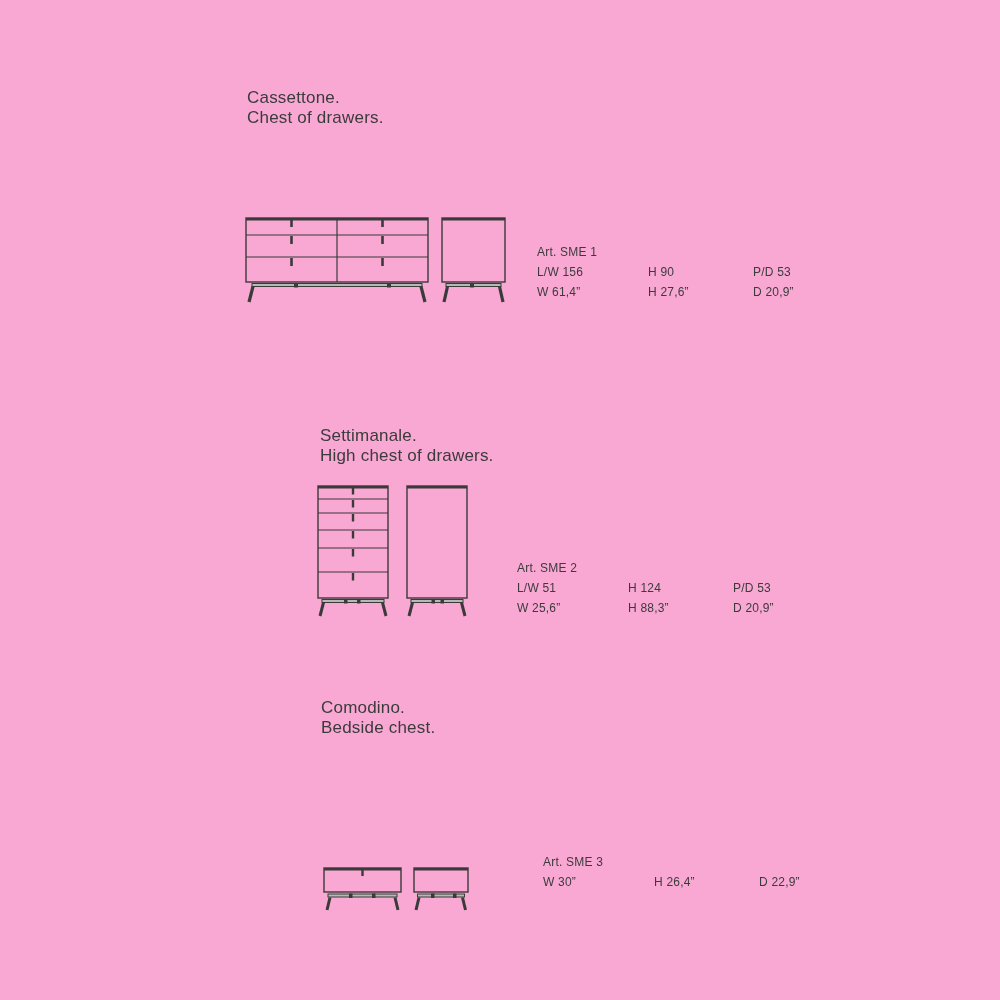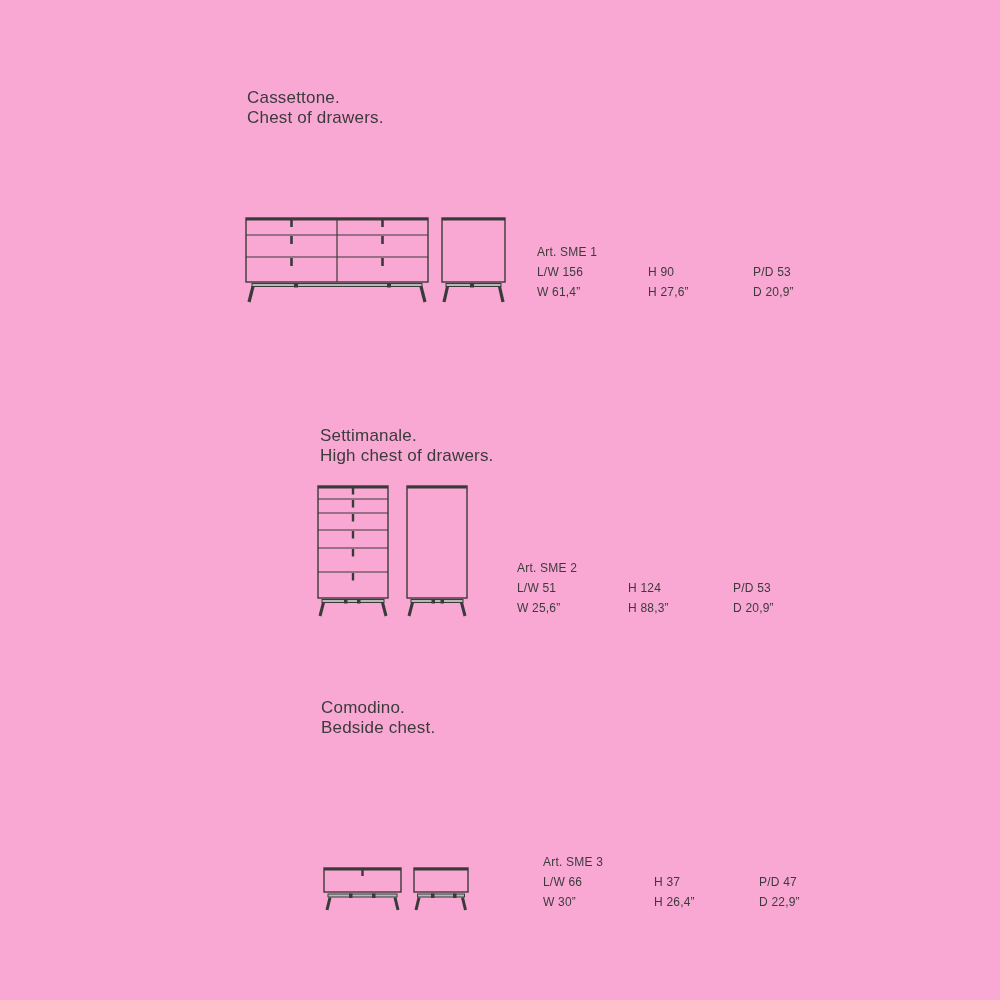--- a/index.html
+++ b/index.html
@@ -160,24 +160,19 @@
       <rect x="109" y="33.5" width="3.5" height="4.5" fill="#3a3a3a" stroke="none"></rect>
       <rect x="131" y="33.5" width="3.5" height="4.5" fill="#3a3a3a" stroke="none"></rect>
       <line x1="97" y1="37.5" x2="94" y2="50" stroke-width="3"></line>
       <line x1="140.5" y1="37.5" x2="143.5" y2="50" stroke-width="3"></line>
     </g>
   </svg>
 
   <div class="abs specs" style="left:523px; top:852px;margin-left:20px;">
     <div>Art. SME 3</div>
     <div class="dim-row">
-      <span>L/W 66</span>
-      <span>H 37</span>
-      <span>P/D 47</span>
-    </div>
-    <div class="dim-row">
       <span>W 30”</span>
       <span>H 26,4”</span>
       <span>D 22,9”</span>
     </div>
   </div>
 
 </div>
 
 </body></html>

